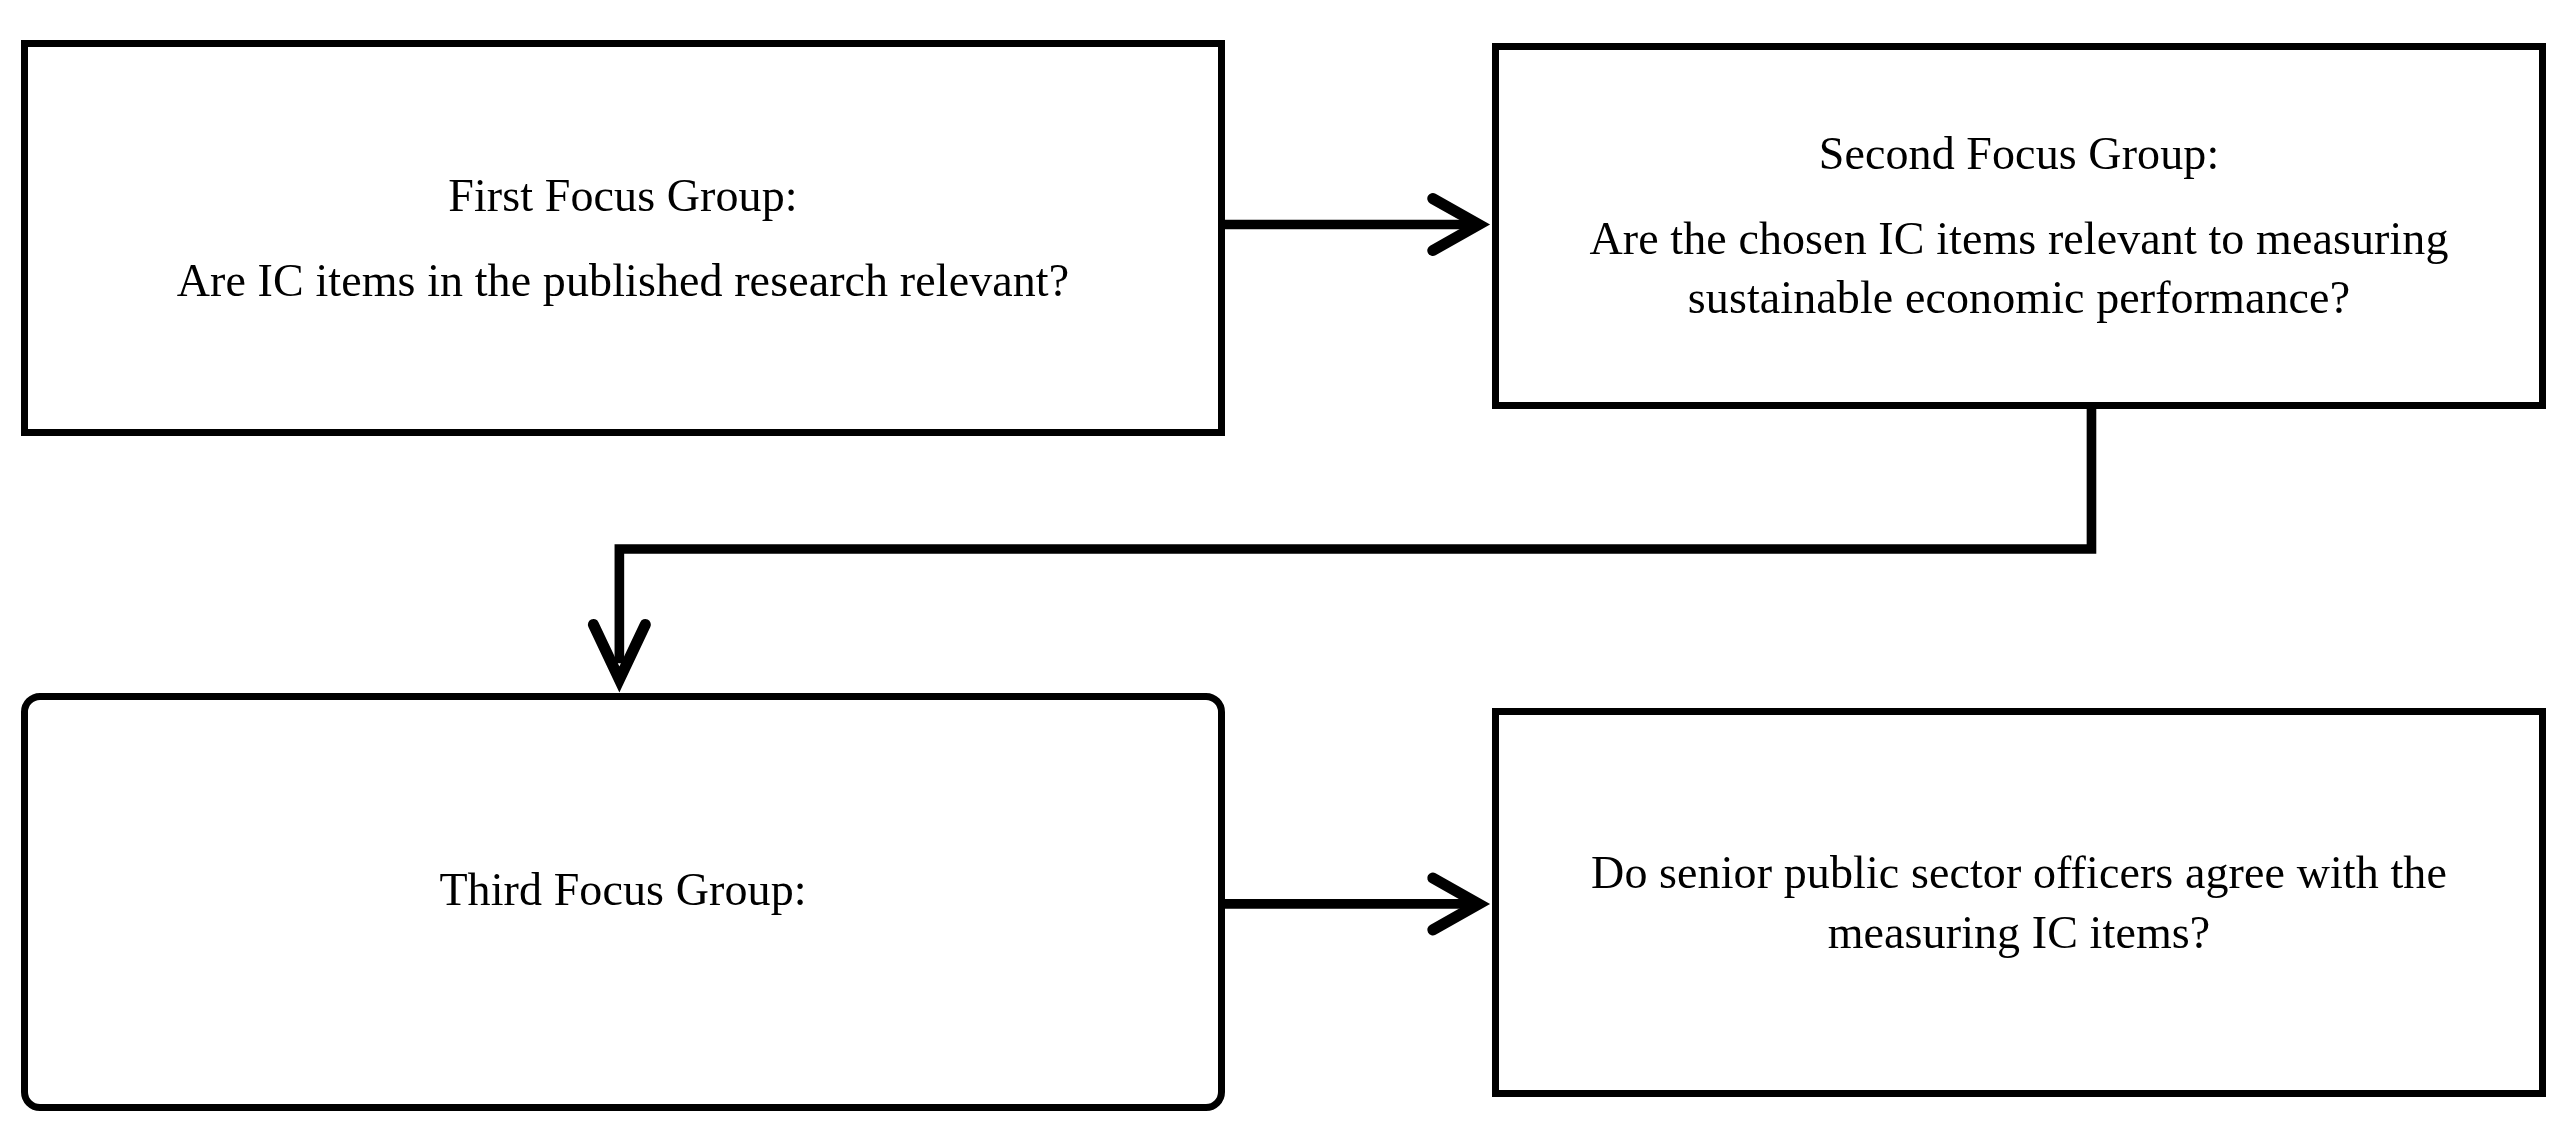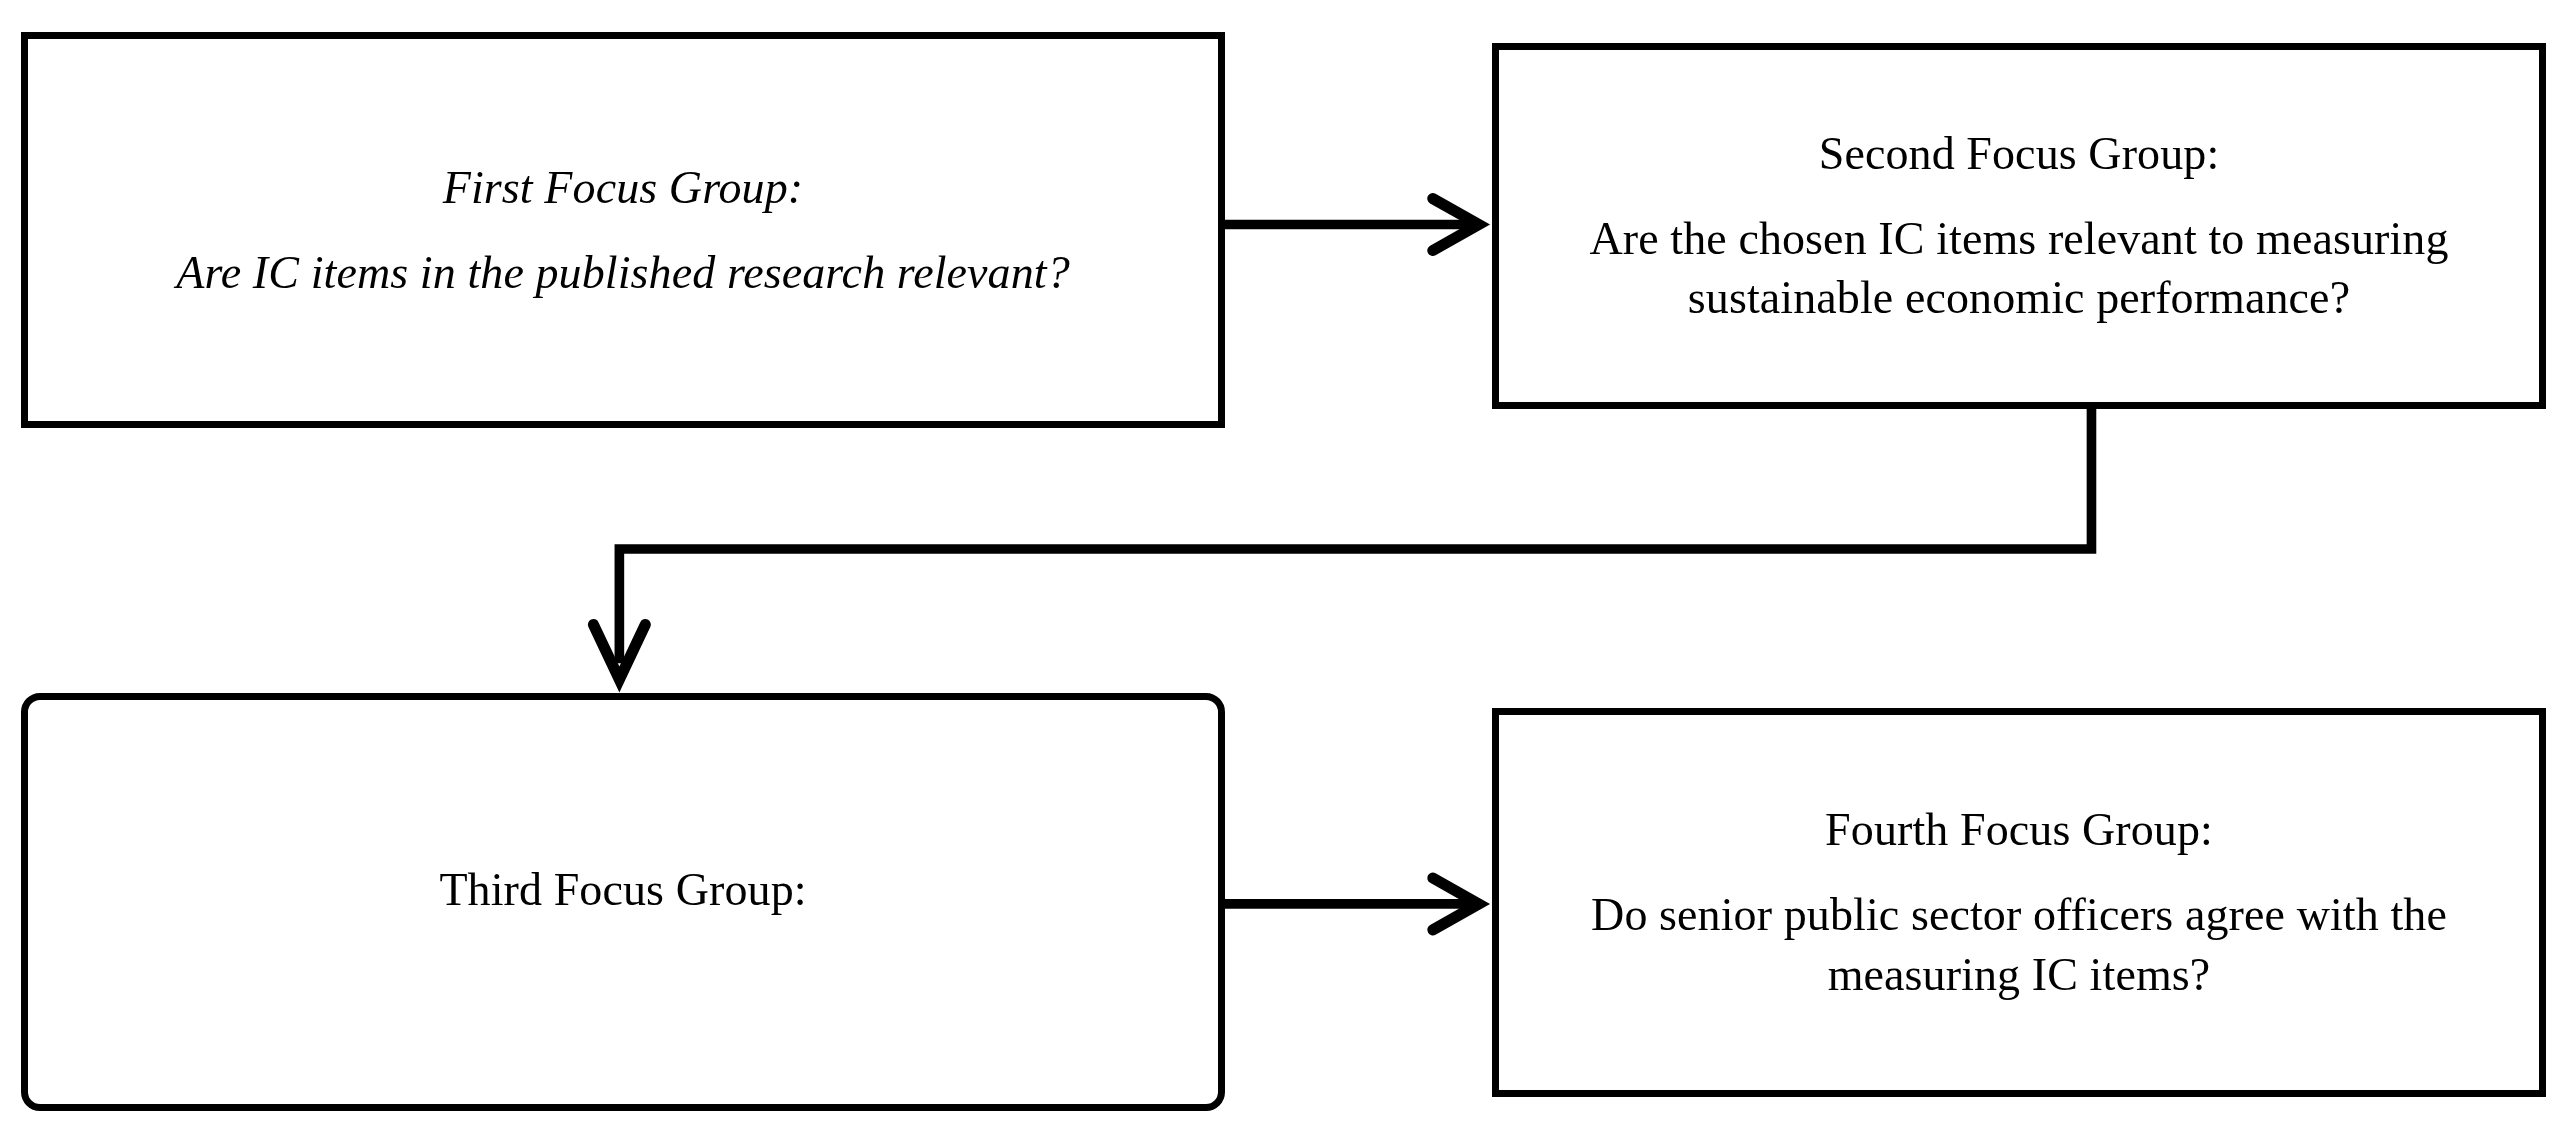--- a/index.html
+++ b/index.html
@@ -35,21 +35,21 @@
     padding: 0 28px;
     letter-spacing: 0.1px;
   }
   .node .title {
     margin-bottom: 25px;
   }
   .node .question {
     max-width: 993px;
   }
 
-  #node-1 { left: 21px;   top: 32px;   width: 1204px; height: 396px; font-style: italic; }
+  #node-1 { left: 21px;   top: 40px;   width: 1204px; height: 396px; }
   #node-2 { left: 1492px; top: 43px;   width: 1054px; height: 366px; }
   #node-3 { left: 21px;   top: 693px;  width: 1204px; height: 418px; border-radius: 19px; }
   #node-4 { left: 1492px; top: 708px;  width: 1054px; height: 389px; }
 
   #node-2 .question { max-width: 911px; }
   #node-4 .question { max-width: 926px; }
   #node-1 .question { max-width: 978px; }
   #node-3 .question { max-width: 1059px; }
 
   
@@ -90,21 +90,20 @@
   <div class="node" id="node-2">
     <div class="line title">Second Focus Group:</div>
     <div class="line question">Are the chosen IC items relevant to measuring sustainable economic performance?</div>
   </div>
 
   <div class="node" id="node-3">
     <div class="line title">Third Focus Group:</div>
   </div>
 
   <div class="node" id="node-4">
-    <div class="line title">Fourth Focus Group:</div>
     <div class="line question">Do senior public sector officers agree with the measuring IC items?</div>
   </div>
 
   <svg id="connectors" viewBox="0 0 3477 1517" width="2576" height="1124">
 
     <g>
       <line x1="1653" y1="303" x2="1990" y2="303" stroke="#000000" stroke-width="13"></line>
       <polyline class="head" points="1934,268 1996,303 1934,338"></polyline>
     </g>
 

